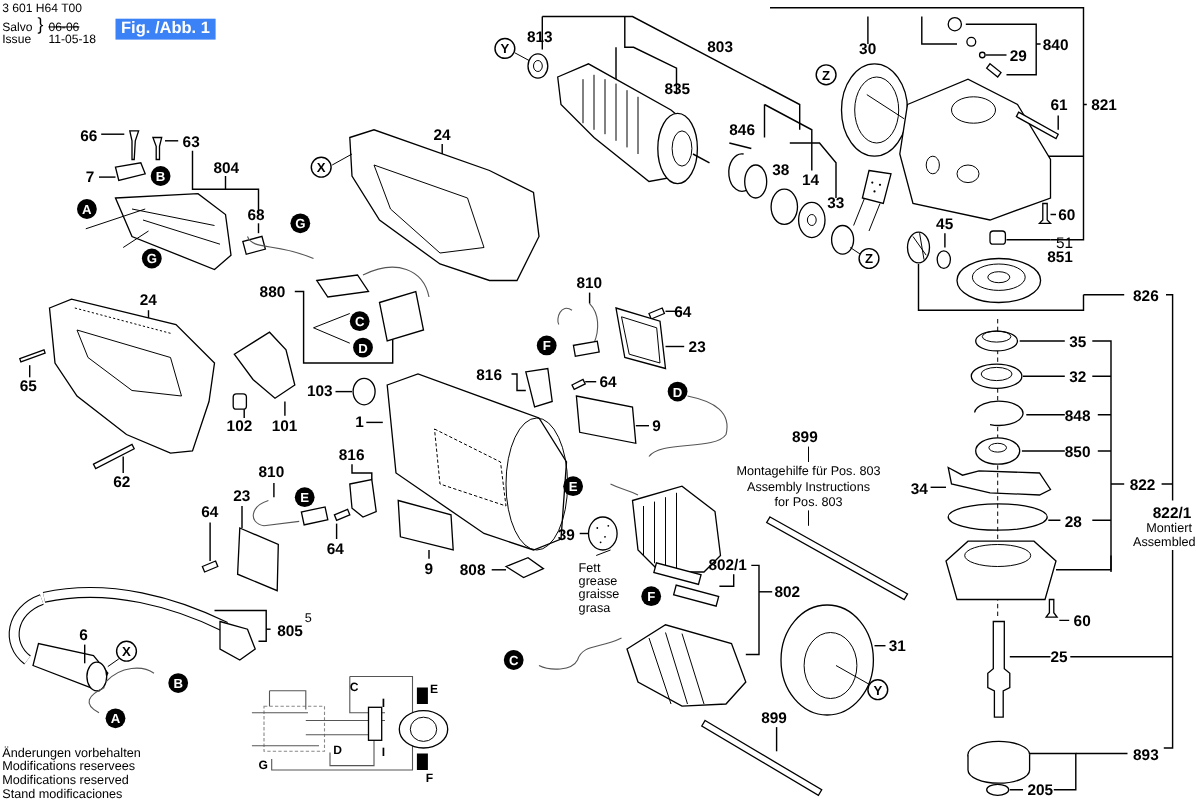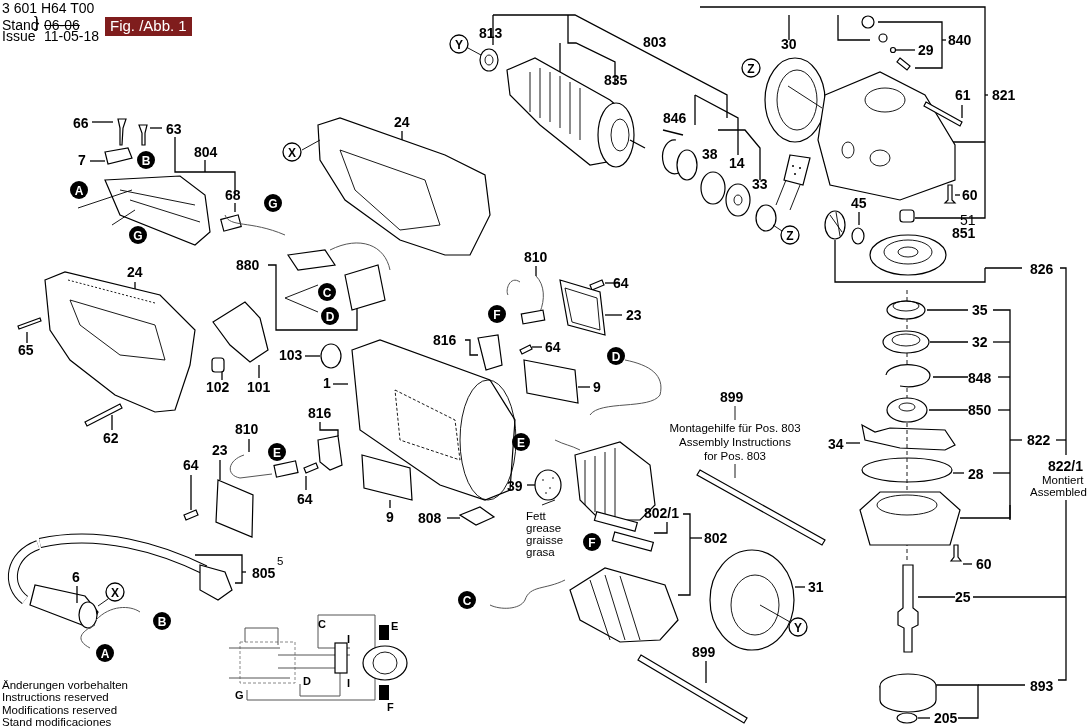--- a/index.html
+++ b/index.html
@@ -1,47 +1,47 @@
 <!DOCTYPE html>
 <html><head>
 <meta charset="utf-8">
 <style>
   html,body{margin:0;padding:0;background:#fff;}
   body{width:1088px;height:728px;position:relative;overflow:hidden;font-family:"Liberation Sans",sans-serif;color:#000;}
   #diagram{position:absolute;left:0;top:0;width:1088px;height:728px;}
-  .hdr{position:absolute;font-family:"Liberation Sans",sans-serif;font-size:14px;line-height:12px;}
-  .figbox{position:absolute;left:105px;top:17px;background:#7f1d1d;color:#fff;font-weight:normal;font-size:15px;padding:1px 5px 2px 5px;line-height:16px;}
+  .hdr{position:absolute;font-family:"Liberation Sans",sans-serif;font-size:11px;line-height:12px;}
+  .figbox{position:absolute;left:105px;top:17px;background:#3b82f6;color:#fff;font-weight:bold;font-size:15px;padding:1px 5px 2px 5px;line-height:16px;}
   .footer{position:absolute;left:2px;top:679px;font-size:11.5px;line-height:12.3px;}
   .lbl{font-family:"Liberation Sans",sans-serif;font-weight:bold;font-size:14px;fill:#000;}
   .small{font-family:"Liberation Sans",sans-serif;font-size:11.5px;fill:#000;}
   .ln{stroke:#000;stroke-width:1.3;fill:none;}
   .thin{stroke:#000;stroke-width:0.9;fill:none;}
   .part{stroke:#000;stroke-width:1.2;fill:#fff;}
   .dot{fill:#000;}
   .cb{fill:#000;}
   .cbt{font-family:"Liberation Sans",sans-serif;font-weight:bold;font-size:12px;fill:#fff;}
   .co{fill:#fff;stroke:#000;stroke-width:1.3;}
   .cot{font-family:"Liberation Sans",sans-serif;font-weight:bold;font-size:12px;fill:#000;}
   .wire{stroke:#555;stroke-width:1;fill:none;}
   .dash{stroke:#888;stroke-width:1;stroke-dasharray:3 2;fill:none;}
 </style>
 </head>
 <body>
 
 <div class="hdr" style="left:2px;top:2px;">3 601 H64 T00</div>
-<div class="hdr" style="left:2px;top:19px;">Stand</div>
+<div class="hdr" style="left:2px;top:19px;">Salvo</div>
 <div class="hdr" style="left:2px;top:30px;">Issue</div>
 <div class="hdr" style="left:34px;top:17px;font-size:16px;">}</div>
 <div class="hdr" style="left:44px;top:19px;text-decoration:line-through;">06-06</div>
 <div class="hdr" style="left:44px;top:30px;">11-05-18</div>
 <div class="figbox">Fig. /Abb. 1</div>
 
 <div class="footer">
   <div>Änderungen vorbehalten</div>
-  <div>Instructions reserved</div>
+  <div>Modifications reservees</div>
   <div>Modifications reserved</div>
   <div>Stand modificaciones</div>
 </div>
 
 <svg id="diagram" viewBox="0 0 1088 728" xmlns="http://www.w3.org/2000/svg">
 
   <g>
     <path class="ln" d="M493,15 L575,15 L727,95 L727,118"></path>
     <path class="ln" d="M493,15 L493,45"></path>
     <path class="ln" d="M568,15 L568,43 L576,43 L615,62 L615,85"></path>

